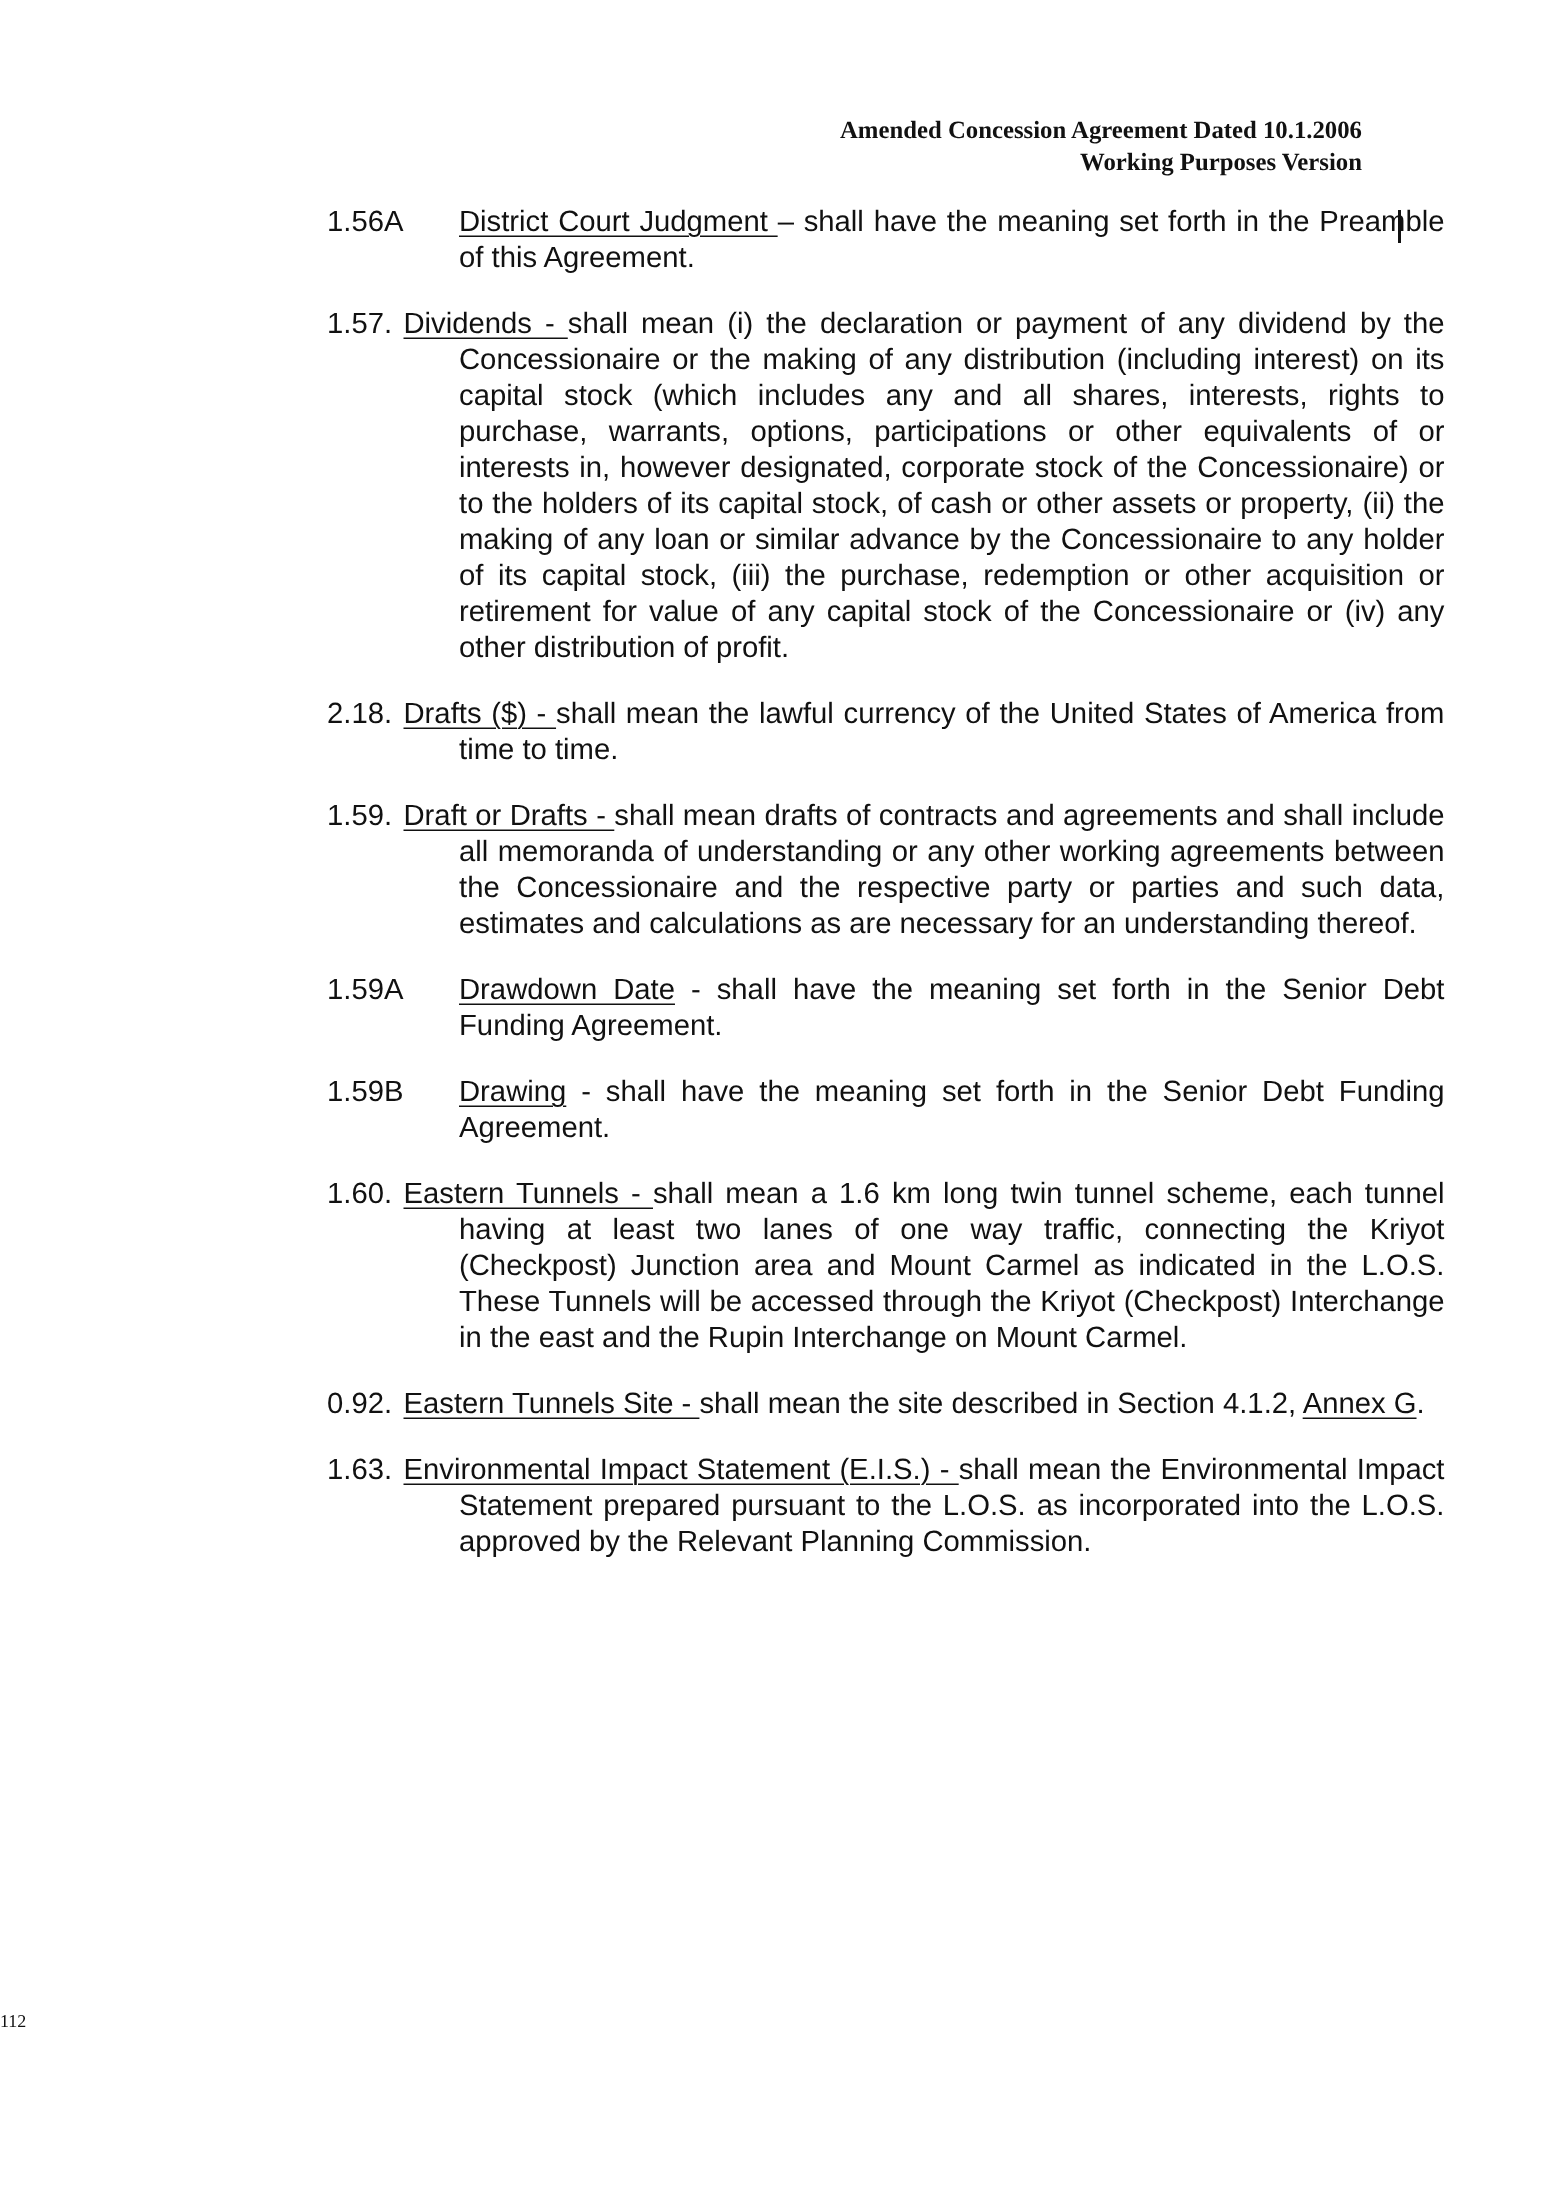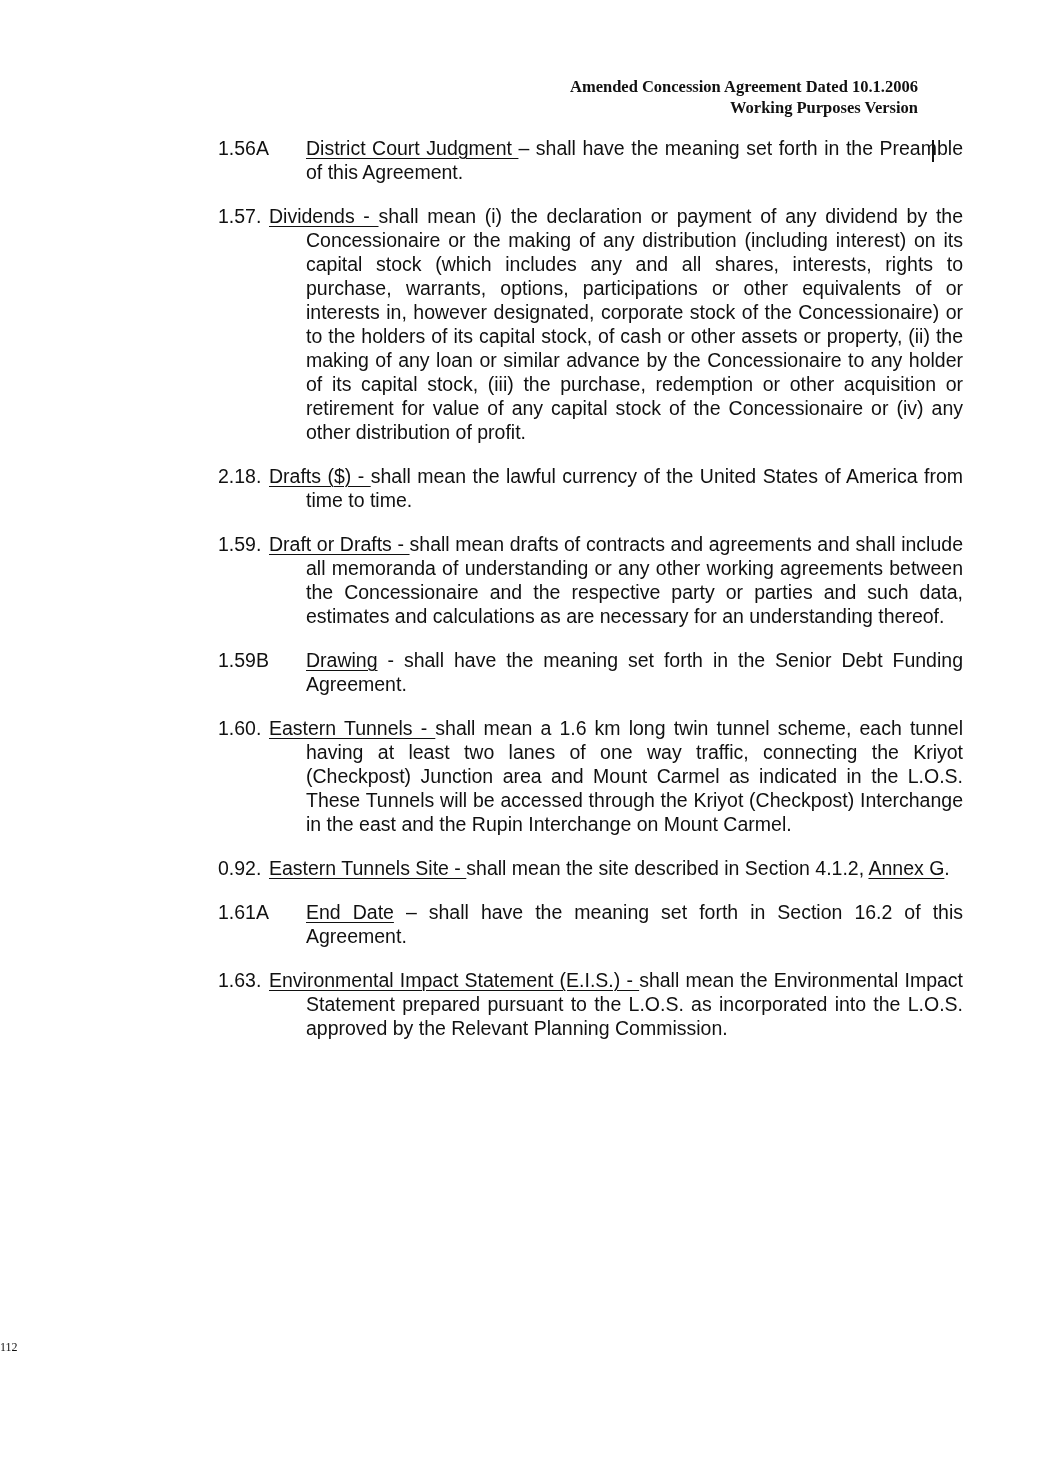--- a/index.html
+++ b/index.html
@@ -1,17 +1,17 @@
 <!DOCTYPE html>
 <html><head>
 <meta charset="utf-8">
 <style>
   html, body { margin:0; padding:0; background:#ffffff; }
   body { width:1040px; height:1471px; position:relative; overflow:hidden; color:#111; }
-  .header { position:absolute; right:122px; top:76px; text-align:right; font-family:"Liberation Serif", serif; font-weight:bold; font-size:16.5px; line-height:21px; }
+  .header { position:absolute; right:132px; top:76px; text-align:right; font-family:"Liberation Serif", serif; font-weight:bold; font-size:16.5px; line-height:21px; }
   .change-bar { position:absolute; left:932px; top:140px; width:1.5px; height:22px; background:#111; }
   .body { position:absolute; left:172px; top:136px; width:745px; font-family:"Liberation Sans", sans-serif; font-size:19.5px; line-height:24px;margin-left:46px; }
   .entry { position:relative; margin-bottom:20px; }
   .num { position:absolute; left:0; top:0; }
   .text { padding-left:88px; text-align:justify; }
   .text.dotted { text-indent:-37px; padding-left:88px; }
   .u { text-decoration:underline; text-underline-offset:3px; text-decoration-thickness:1px; }
   .footer { position:absolute; left:0; width:1040px; top:1340px; text-align:left; font-family:"Liberation Serif", serif; font-size:12px; }
 </style>
 </head>
@@ -39,40 +39,40 @@
   <div class="entry">
     <span class="num">2.18.</span>
     <div class="text dotted"><span class="u">Drafts ($) - </span><span>shall mean the lawful currency of the United States of America from time to time.</span></div>
   </div>
 
   <div class="entry">
     <span class="num">1.59.</span>
     <div class="text dotted"><span class="u">Draft or Drafts - </span><span>shall mean drafts of contracts and agreements and shall include all memoranda of understanding or any other working agreements between the Concessionaire and the respective party or parties and such data, estimates and calculations as are necessary for an understanding thereof.</span></div>
   </div>
 
+  <div class="entry">
+    <span class="num">1.59A</span>
+    <div class="text"><span class="u">Drawdown Date</span><span> - shall have the meaning set forth in the Senior Debt Funding Agreement.</span></div>
+  </div>
 
   <div class="entry">
     <span class="num">1.59B</span>
     <div class="text"><span class="u">Drawing</span><span> - shall have the meaning set forth in the Senior Debt Funding Agreement.</span></div>
   </div>
 
   <div class="entry">
     <span class="num">1.60.</span>
     <div class="text dotted"><span class="u">Eastern Tunnels - </span><span>shall mean a 1.6 km long twin tunnel scheme, each tunnel having at least two lanes of one way traffic, connecting the Kriyot (Checkpost) Junction area and Mount Carmel as indicated in the L.O.S. These Tunnels will be accessed through the Kriyot (Checkpost) Interchange in the east and the Rupin Interchange on Mount Carmel.</span></div>
   </div>
 
   <div class="entry">
     <span class="num">0.92.</span>
     <div class="text dotted"><span class="u">Eastern Tunnels Site - </span><span>shall mean the site described in Section 4.1.2, </span><span class="u">Annex G</span><span>.</span></div>
   </div>
 
-  <div class="entry">
-    <span class="num">1.61A</span>
-    <div class="text"><span class="u">End Date</span><span> –</span><span> shall have the meaning set forth in Section 16.2 of this Agreement.</span></div>
-  </div>
 
 
   <div class="entry">
     <span class="num">1.63.</span>
     <div class="text dotted"><span class="u">Environmental Impact Statement (E.I.S.) - </span><span>shall mean the Environmental Impact Statement prepared pursuant to the L.O.S. as incorporated into the L.O.S. approved by the Relevant Planning Commission.</span></div>
   </div>
 </div>
 
 <div class="footer">112</div>
 

